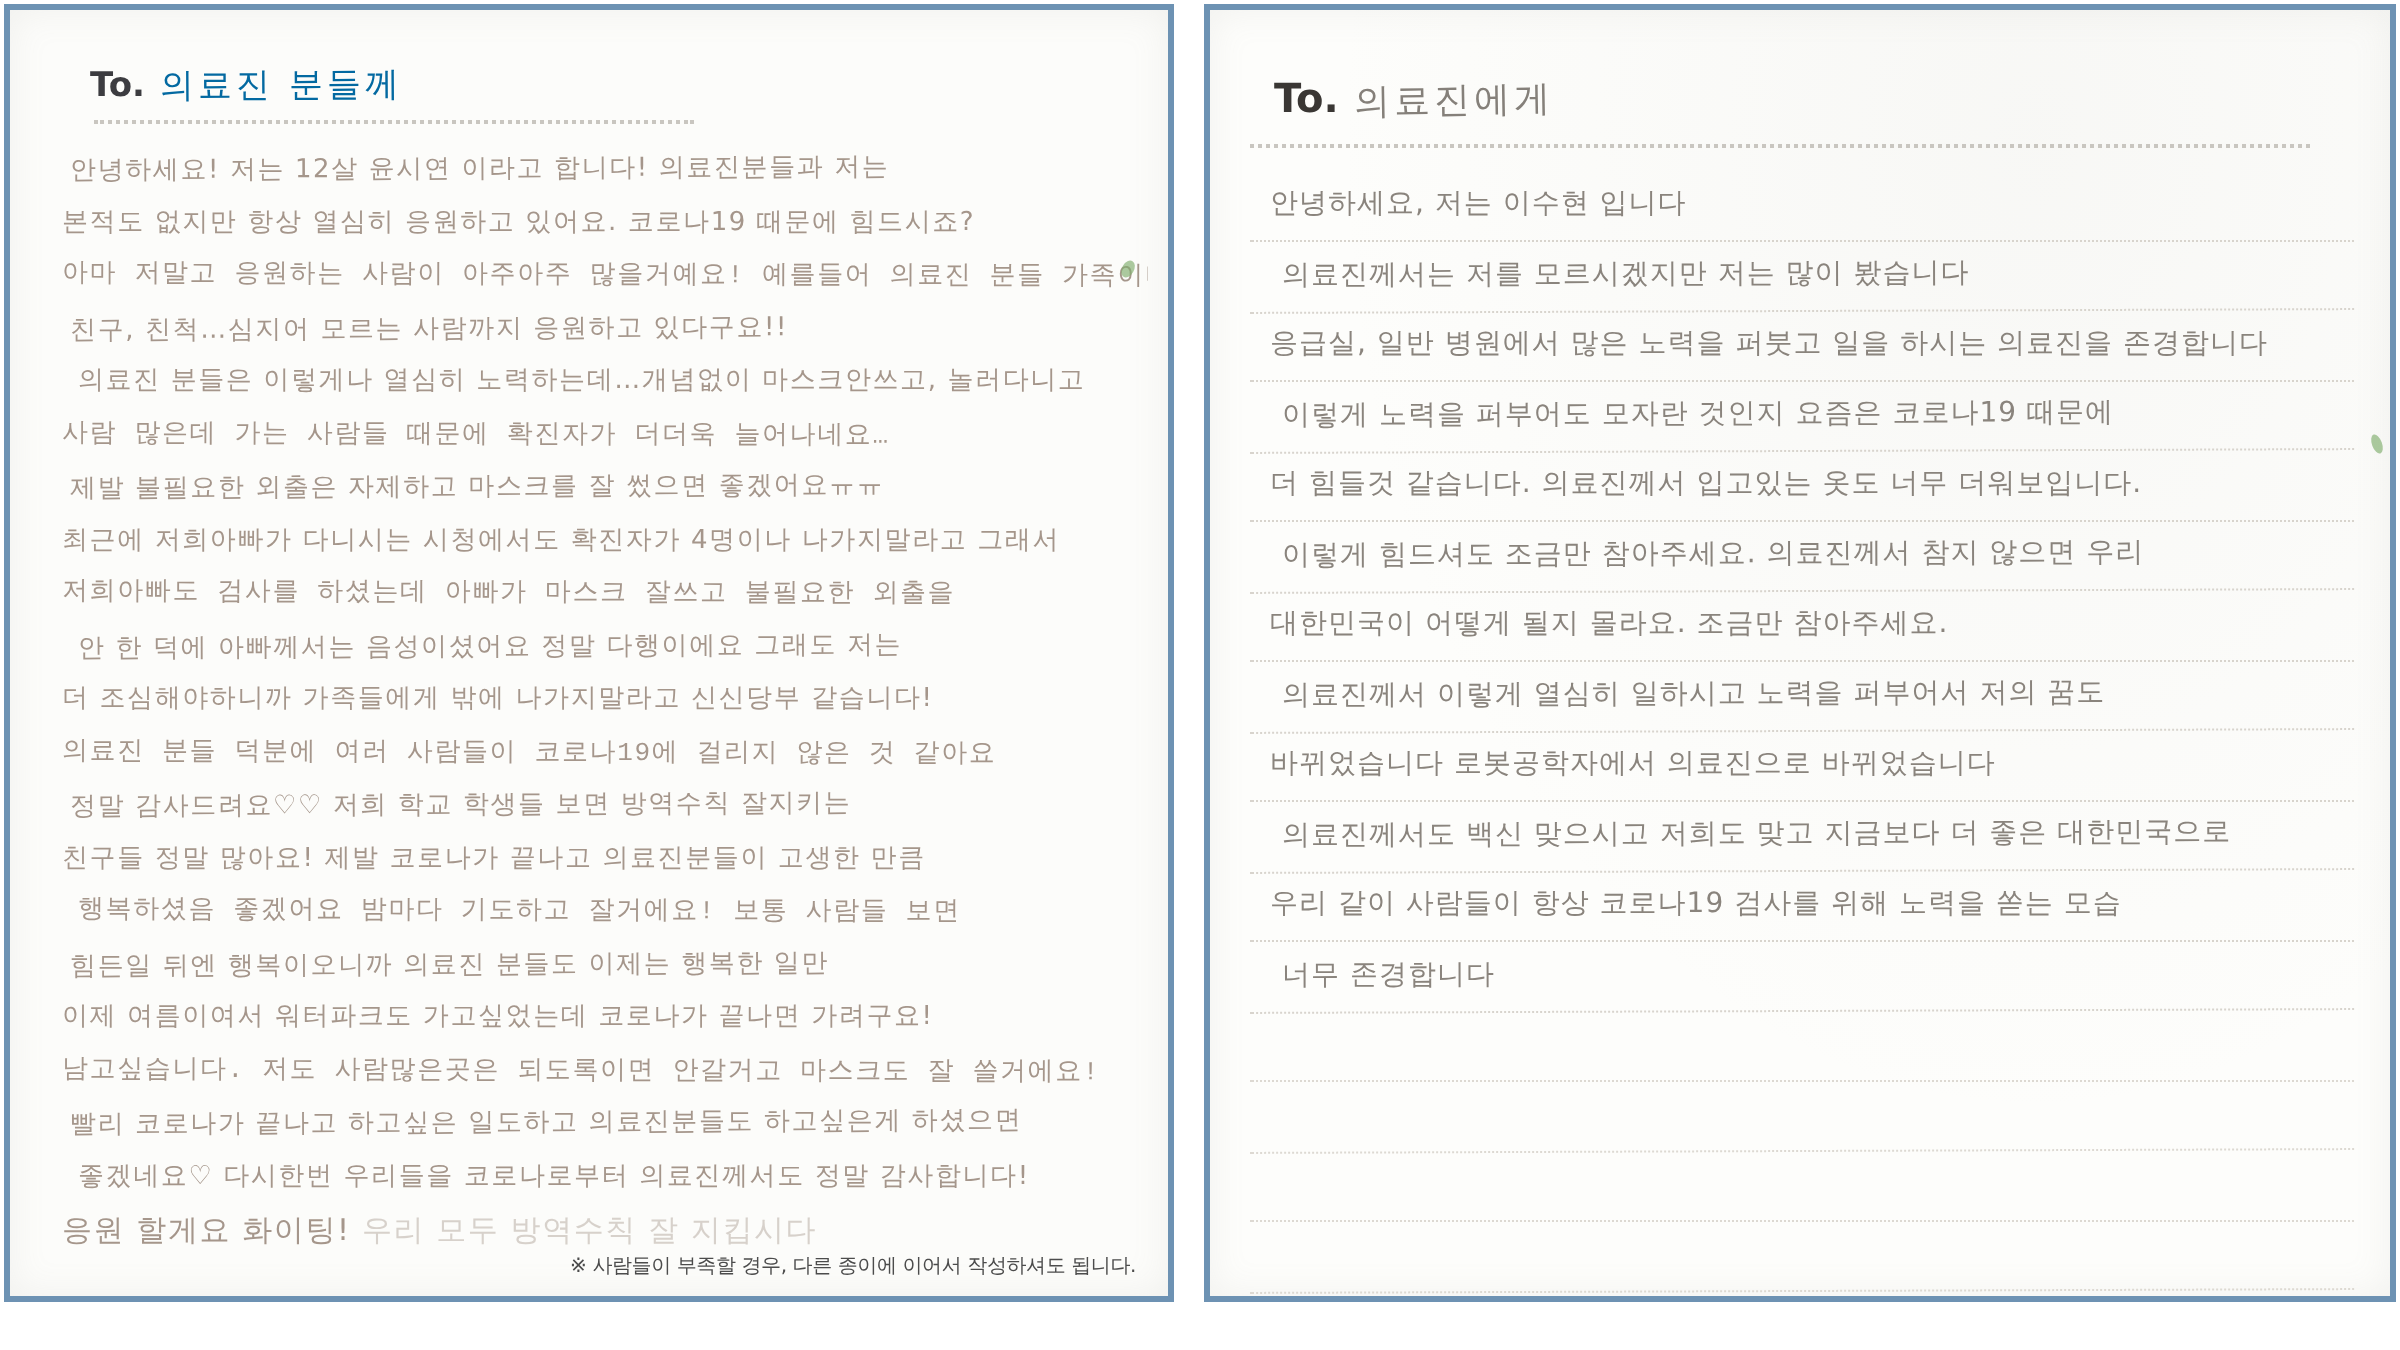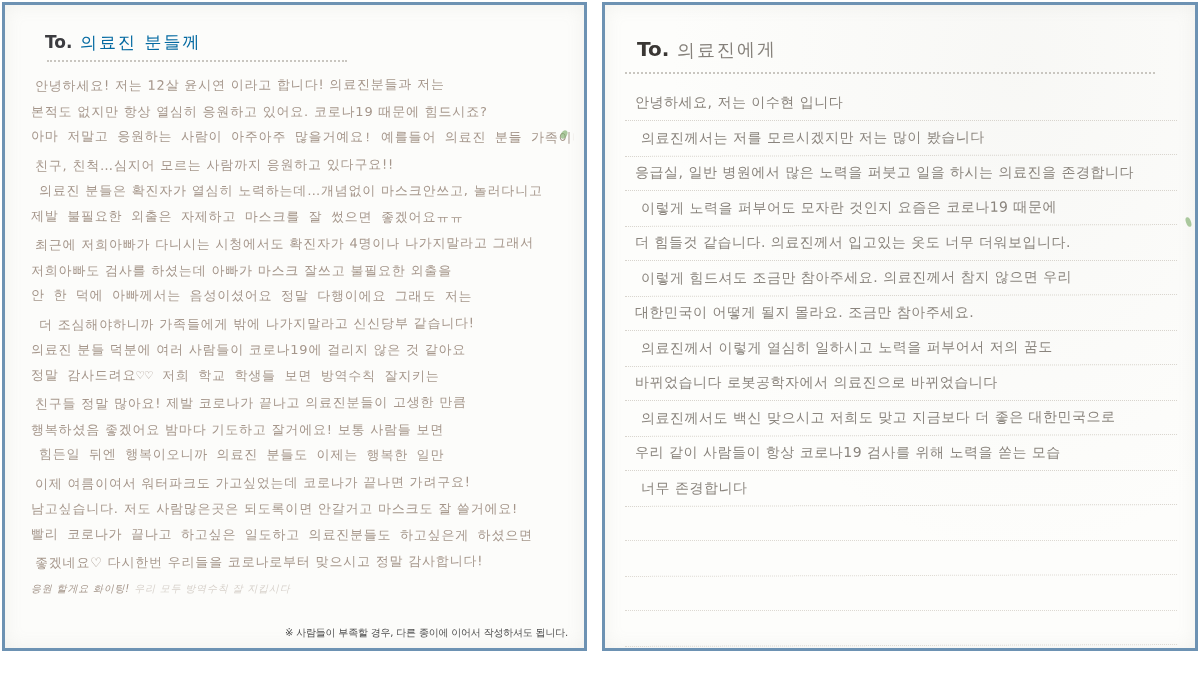--- a/index.html
+++ b/index.html
@@ -30,22 +30,22 @@
   .page-left .to-underline{width:300px;margin:6px 0 0 42px;}
   .page-right .to-underline{width:530px;margin:10px 0 0 20px;}
 
   
   .left-lines{margin:10px 10px 0 26px;}
   .hand-line{font-size:13px;line-height:26.5px;color:#a5968b;
              letter-spacing:0.8px;white-space:nowrap;overflow:hidden;}
   .left-lines .hand-line:nth-child(3n){transform:rotate(0.15deg);font-family:Liberation Mono, monospace;}
   .left-lines .hand-line:nth-child(3n+1){transform:rotate(-0.25deg);padding-left:4px;}
   .left-lines .hand-line:nth-child(5n){padding-left:8px;}
-  .closing-row{font-size:10px;line-height:26.5px;letter-spacing:0.8px;
-               color:#a5968b;white-space:nowrap;margin:0 14px 0 26px;font-style:italic;}
+  .closing-row{font-size:15px;line-height:26.5px;letter-spacing:0.8px;
+               color:#a5968b;white-space:nowrap;margin:0 14px 0 26px;}
   .closing-faded{color:rgba(165,150,139,0.42);}
 
   .footer-note{position:absolute;right:16px;bottom:8px;font-size:10px;
                color:#4c4c4c;letter-spacing:-0.2px;}
 
   
   .right-lines{margin:12px 18px 0 20px;}
   .ruled-line{font-size:14px;height:34px;line-height:32px;color:#8a847d;
               letter-spacing:0.5px;white-space:nowrap;overflow:hidden;
               border-bottom:1px dotted #d8d4cd;padding-left:10px;}
@@ -65,35 +65,36 @@
     <span class="to-label">To.</span>
     <span class="recipient">의료진 분들께</span>
   </div>
   <div class="to-underline"></div>
 
   <div class="left-lines">
       <div class="hand-line">안녕하세요! 저는 12살 윤시연 이라고 합니다! 의료진분들과 저는</div>
       <div class="hand-line">본적도 없지만 항상 열심히 응원하고 있어요. 코로나19 때문에 힘드시죠?</div>
       <div class="hand-line">아마 저말고 응원하는 사람이 아주아주 많을거예요! 예를들어 의료진 분들 가족이나~</div>
       <div class="hand-line">친구, 친척…심지어 모르는 사람까지 응원하고 있다구요!!</div>
-      <div class="hand-line">의료진 분들은 확진자가 열심히 노력하는데…개념없이 마스크안쓰고, 놀러다니고</div>
+      <div class="hand-line">의료진 분들은 이렇게나 열심히 노력하는데…개념없이 마스크안쓰고, 놀러다니고</div>
+      <div class="hand-line">사람 많은데 가는 사람들 때문에 확진자가 더더욱 늘어나네요…</div>
       <div class="hand-line">제발 불필요한 외출은 자제하고 마스크를 잘 썼으면 좋겠어요ㅠㅠ</div>
       <div class="hand-line">최근에 저희아빠가 다니시는 시청에서도 확진자가 4명이나 나가지말라고 그래서</div>
       <div class="hand-line">저희아빠도 검사를 하셨는데 아빠가 마스크 잘쓰고 불필요한 외출을</div>
       <div class="hand-line">안 한 덕에 아빠께서는 음성이셨어요 정말 다행이에요 그래도 저는</div>
       <div class="hand-line">더 조심해야하니까 가족들에게 밖에 나가지말라고 신신당부 같습니다!</div>
       <div class="hand-line">의료진 분들 덕분에 여러 사람들이 코로나19에 걸리지 않은 것 같아요</div>
       <div class="hand-line">정말 감사드려요♡♡ 저희 학교 학생들 보면 방역수칙 잘지키는</div>
       <div class="hand-line">친구들 정말 많아요! 제발 코로나가 끝나고 의료진분들이 고생한 만큼</div>
       <div class="hand-line">행복하셨음 좋겠어요 밤마다 기도하고 잘거에요! 보통 사람들 보면</div>
       <div class="hand-line">힘든일 뒤엔 행복이오니까 의료진 분들도 이제는 행복한 일만</div>
       <div class="hand-line">이제 여름이여서 워터파크도 가고싶었는데 코로나가 끝나면 가려구요!</div>
       <div class="hand-line">남고싶습니다. 저도 사람많은곳은 되도록이면 안갈거고 마스크도 잘 쓸거에요!</div>
       <div class="hand-line">빨리 코로나가 끝나고 하고싶은 일도하고 의료진분들도 하고싶은게 하셨으면</div>
-      <div class="hand-line">좋겠네요♡ 다시한번 우리들을 코로나로부터 맞으시고 정말 감사합니다!</div>
+      <div class="hand-line">좋겠네요♡ 다시한번 우리들을 코로나로부터 의료진께서도 정말 감사합니다!</div>
     </div>
 
   <div class="closing-row">
     <span>응원 할게요 화이팅!</span>
     <span class="closing-faded">우리 모두 방역수칙 잘 지킵시다</span>
   </div>
 
   <div class="footer-note">※ 사람들이 부족할 경우, 다른 종이에 이어서 작성하셔도 됩니다.</div>
 
   <div class="green-speck speck-1"></div>

